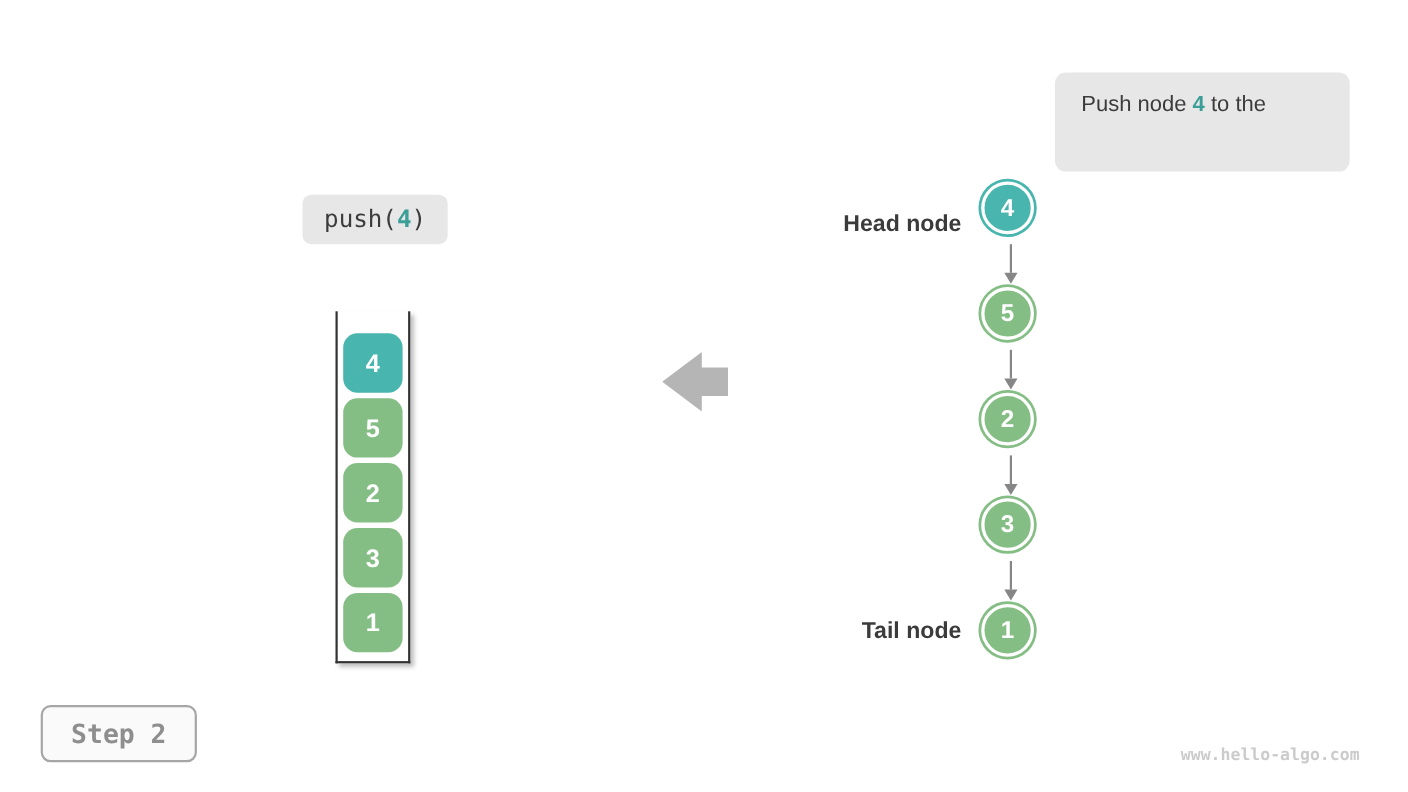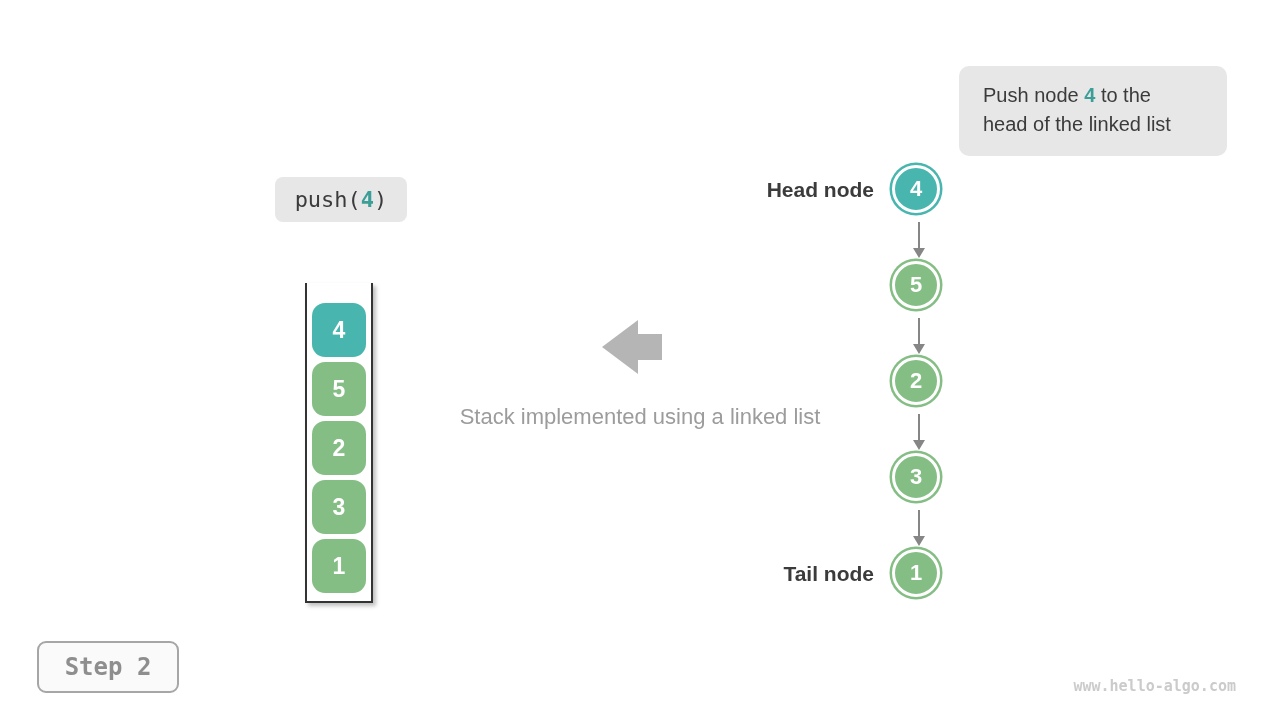--- a/index.html
+++ b/index.html
@@ -114,42 +114,40 @@
     font-size: 15px; color: var(--watermark); font-weight: bold;
   }
 </style>
 </head>
 <body>
 
 <div id="canvas">
 
   <div class="callout">
     <span>Push node </span><span class="hl">4</span><span> to the</span><br>
-    <span>head of the linked list</span>
   </div>
 
   <div class="code-box">
     <span>push(</span>
       <span class="hl">4</span>
       <span>)</span>
   </div>
 
   <div class="stack-box">
     <div class="stack-item teal">4</div>
     <div class="stack-item green">5</div>
     <div class="stack-item green">2</div>
     <div class="stack-item green">3</div>
     <div class="stack-item green">1</div>
   </div>
 
   <div class="block-arrow"></div>
 
-  <div class="caption">Stack implemented using a linked list</div>
 
-  <div class="node-label" style="top: 178px;">Head node</div>
+  <div class="node-label" style="top: 192px;">Head node</div>
   <div class="node-label" style="top: 562px;">Tail node</div>
 
   <div class="ll-node teal" style="top: 165px;">4</div>
   <div class="ll-node green" style="top: 261px;">5</div>
   <div class="ll-node green" style="top: 357px;">2</div>
   <div class="ll-node green" style="top: 453px;">3</div>
   <div class="ll-node green" style="top: 549px;">1</div>
 
   <div class="connector" style="top: 222px;">
     <div class="line"></div>

